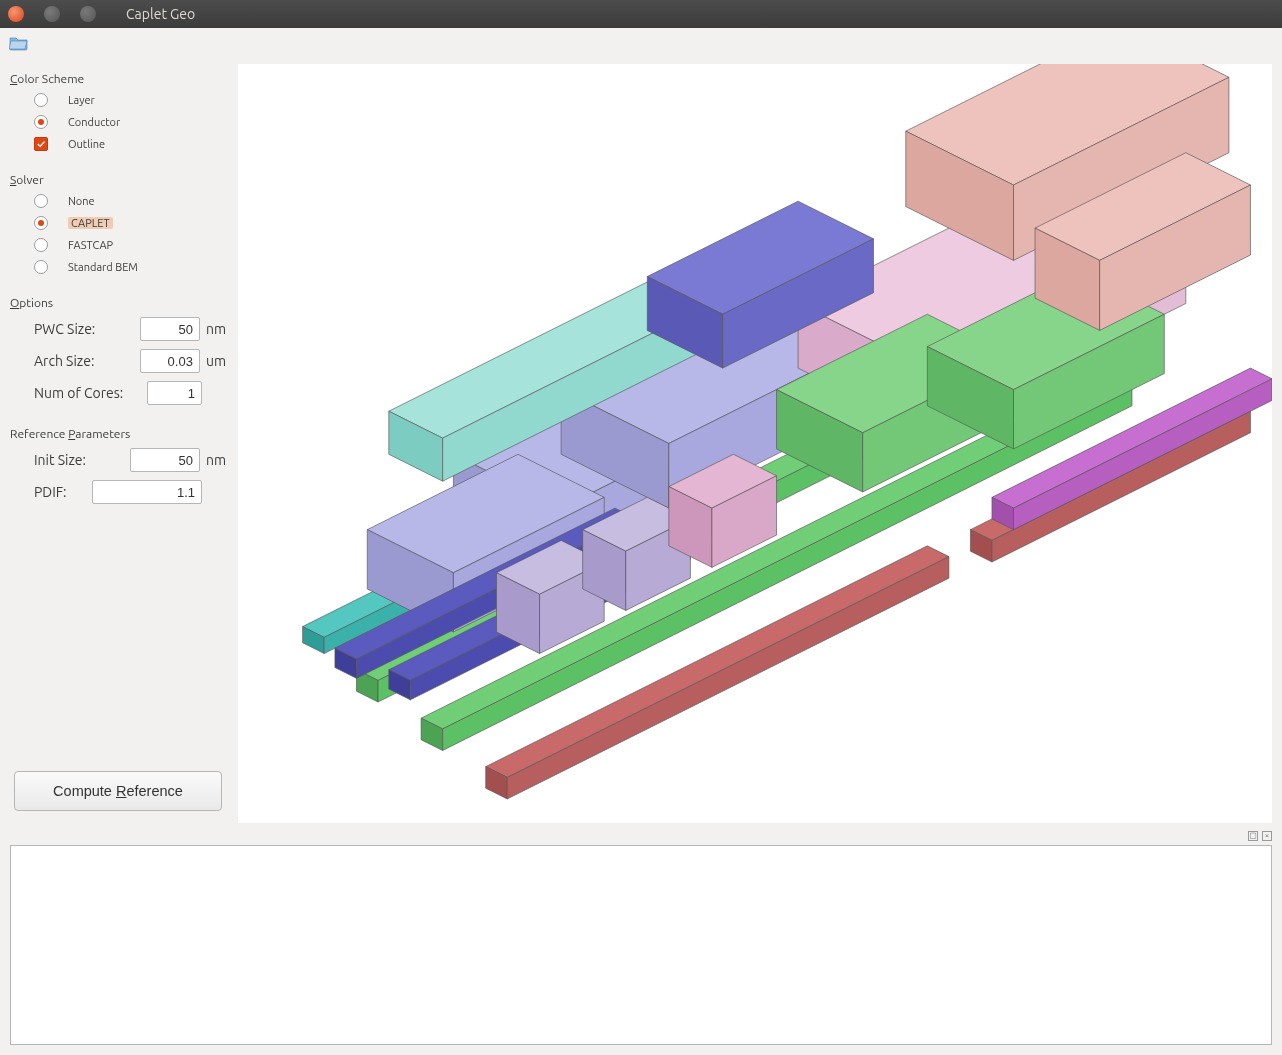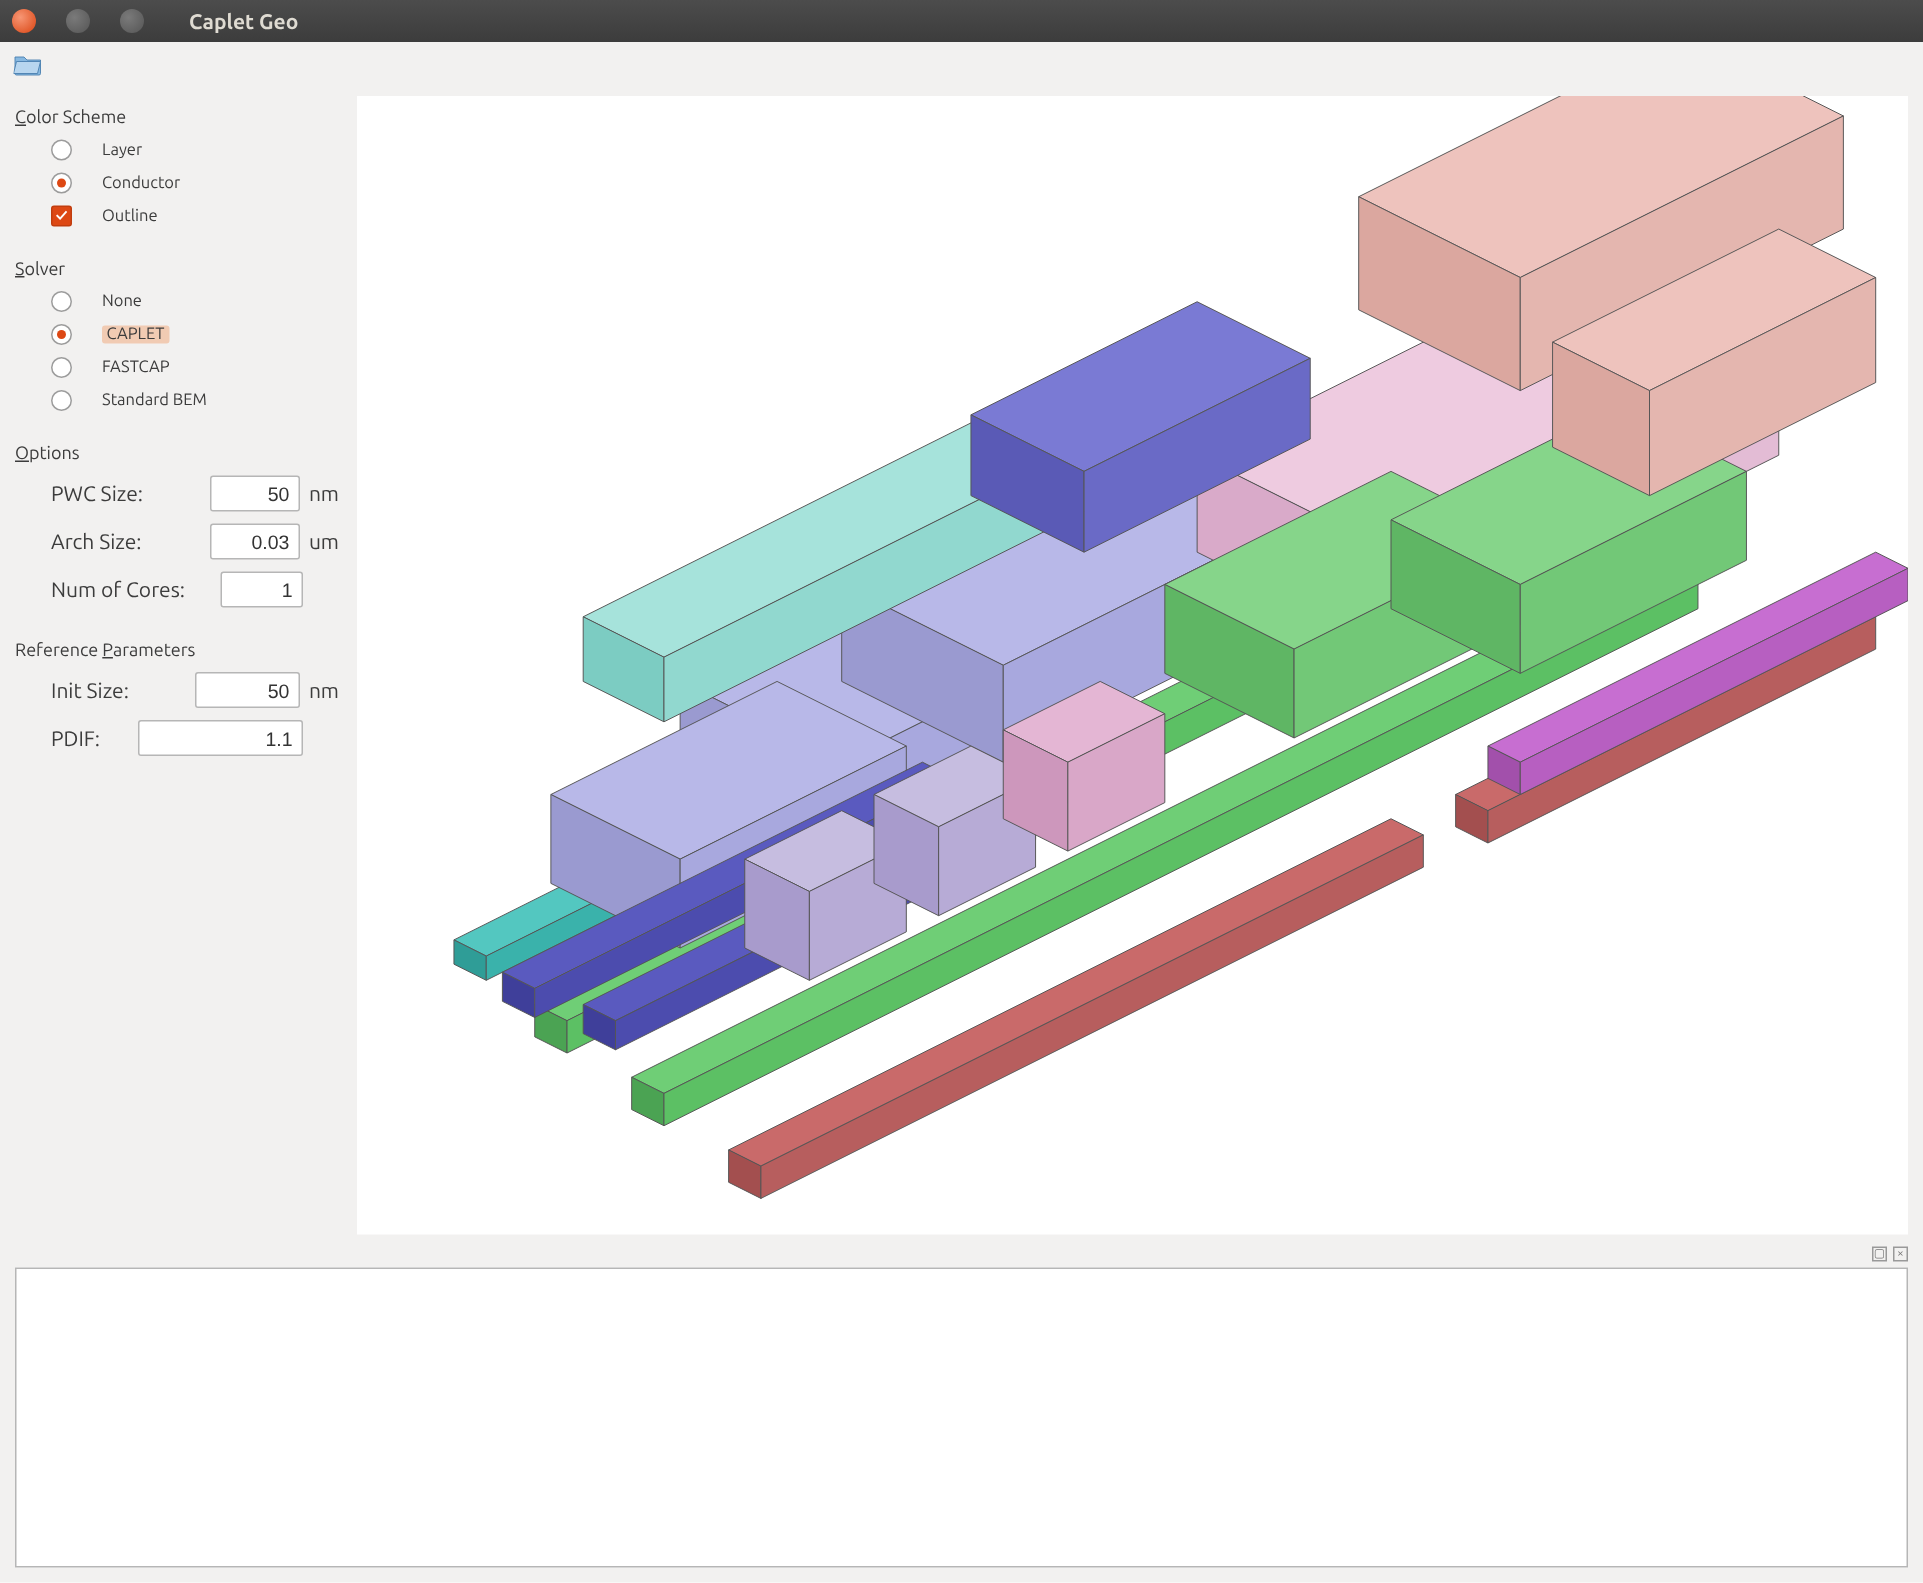--- a/index.html
+++ b/index.html
@@ -15,21 +15,21 @@
     overflow: hidden;
   }
   .titlebar {
     height: 28px;
     background: linear-gradient(to bottom, #4c4c4c 0%, #3c3c3c 100%);
     display: flex;
     align-items: center;
     padding: 0 8px;
     gap: 20px;
     color: #dfdbd2;
-    font-weight: bold;
+    font-weight: normal;
     font-size: 14px;
   }
   .win-btn {
     width: 16px; height: 16px; border-radius: 50%;
     display: inline-block;
   }
   .win-close { background: radial-gradient(circle at 35% 35%, #f79674, #d94412); }
   .win-min   { background: radial-gradient(circle at 35% 35%, #7a7a7a, #555); }
   .win-max   { background: radial-gradient(circle at 35% 35%, #7a7a7a, #555); }
   .title-text { margin-left: 10px; }
@@ -214,20 +214,21 @@
       <input class="num-input" value="50" style="">
       <span>nm</span>
     </div>
     <div class="field-row">
       <label>PDIF:</label>
       <div style="flex:1"></div>
       <input class="num-input wide" style="margin-right: 24px;" value="1.1">
     </div>
 
     <div class="btn-stack">
+      <button class="push-btn">Compute <span class="under">R</span>eference</button>
     </div>
   </div>
 
   <div class="viewport">
     <svg viewBox="0 0 960 700">
       <defs>
         
       </defs>
 
       <g stroke="#555" stroke-width="0.6" stroke-linejoin="round">

